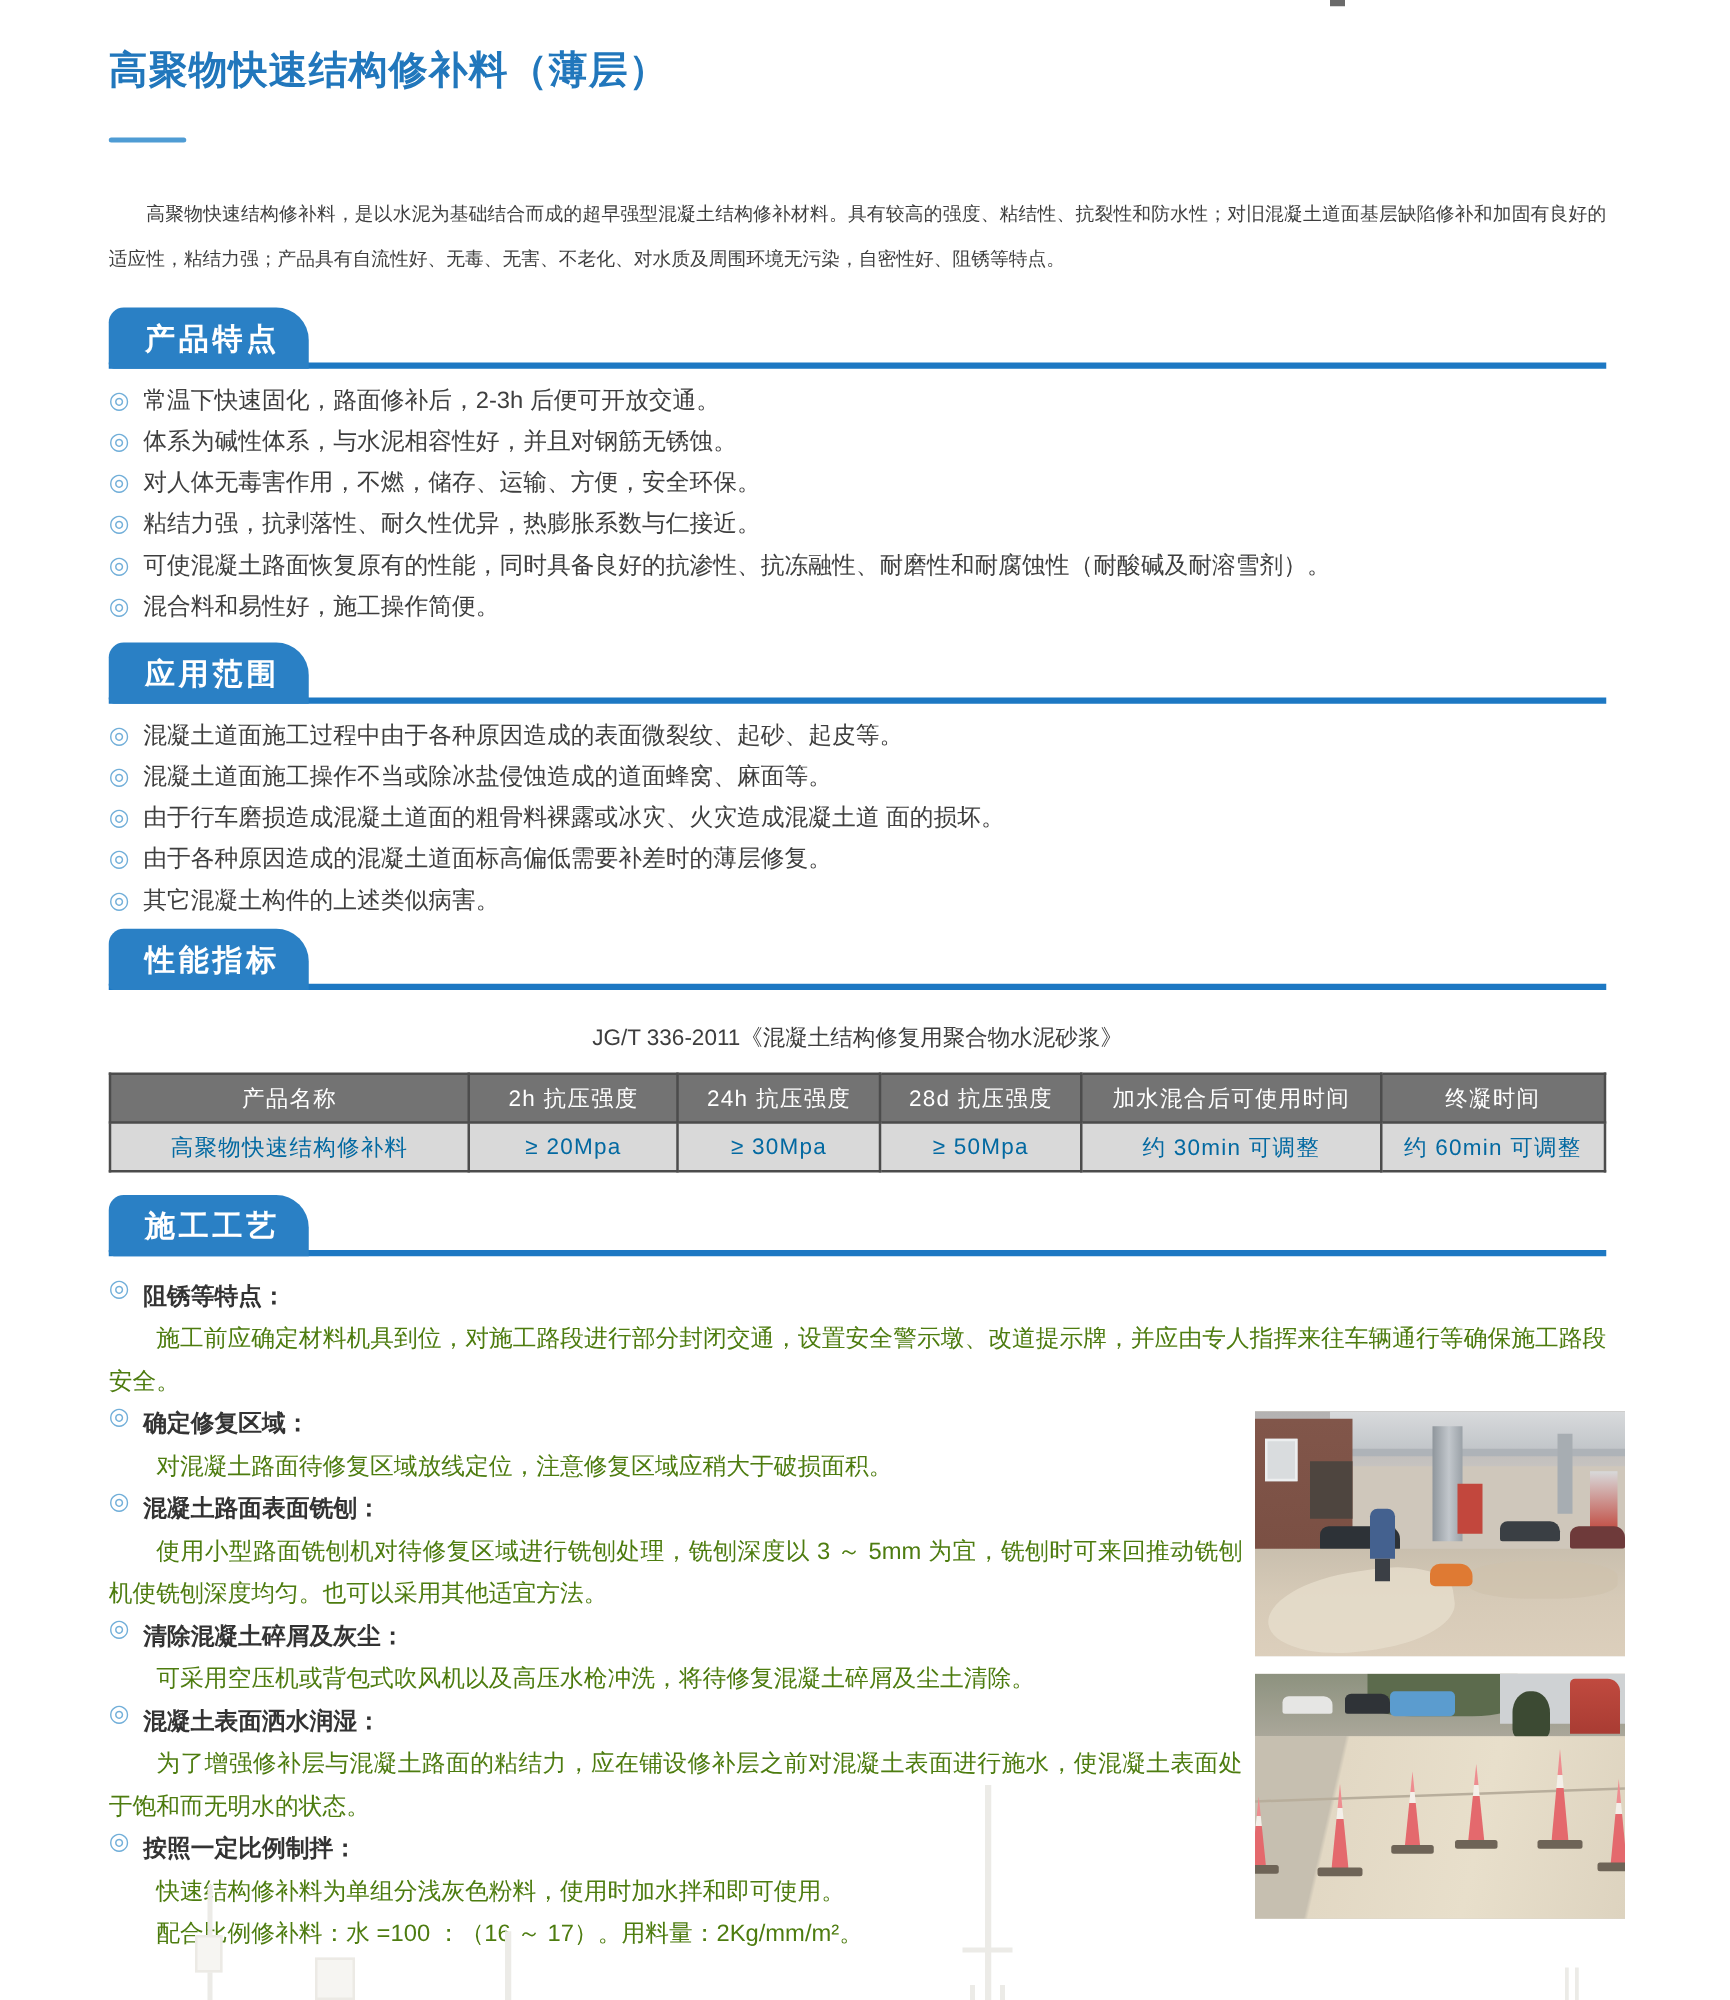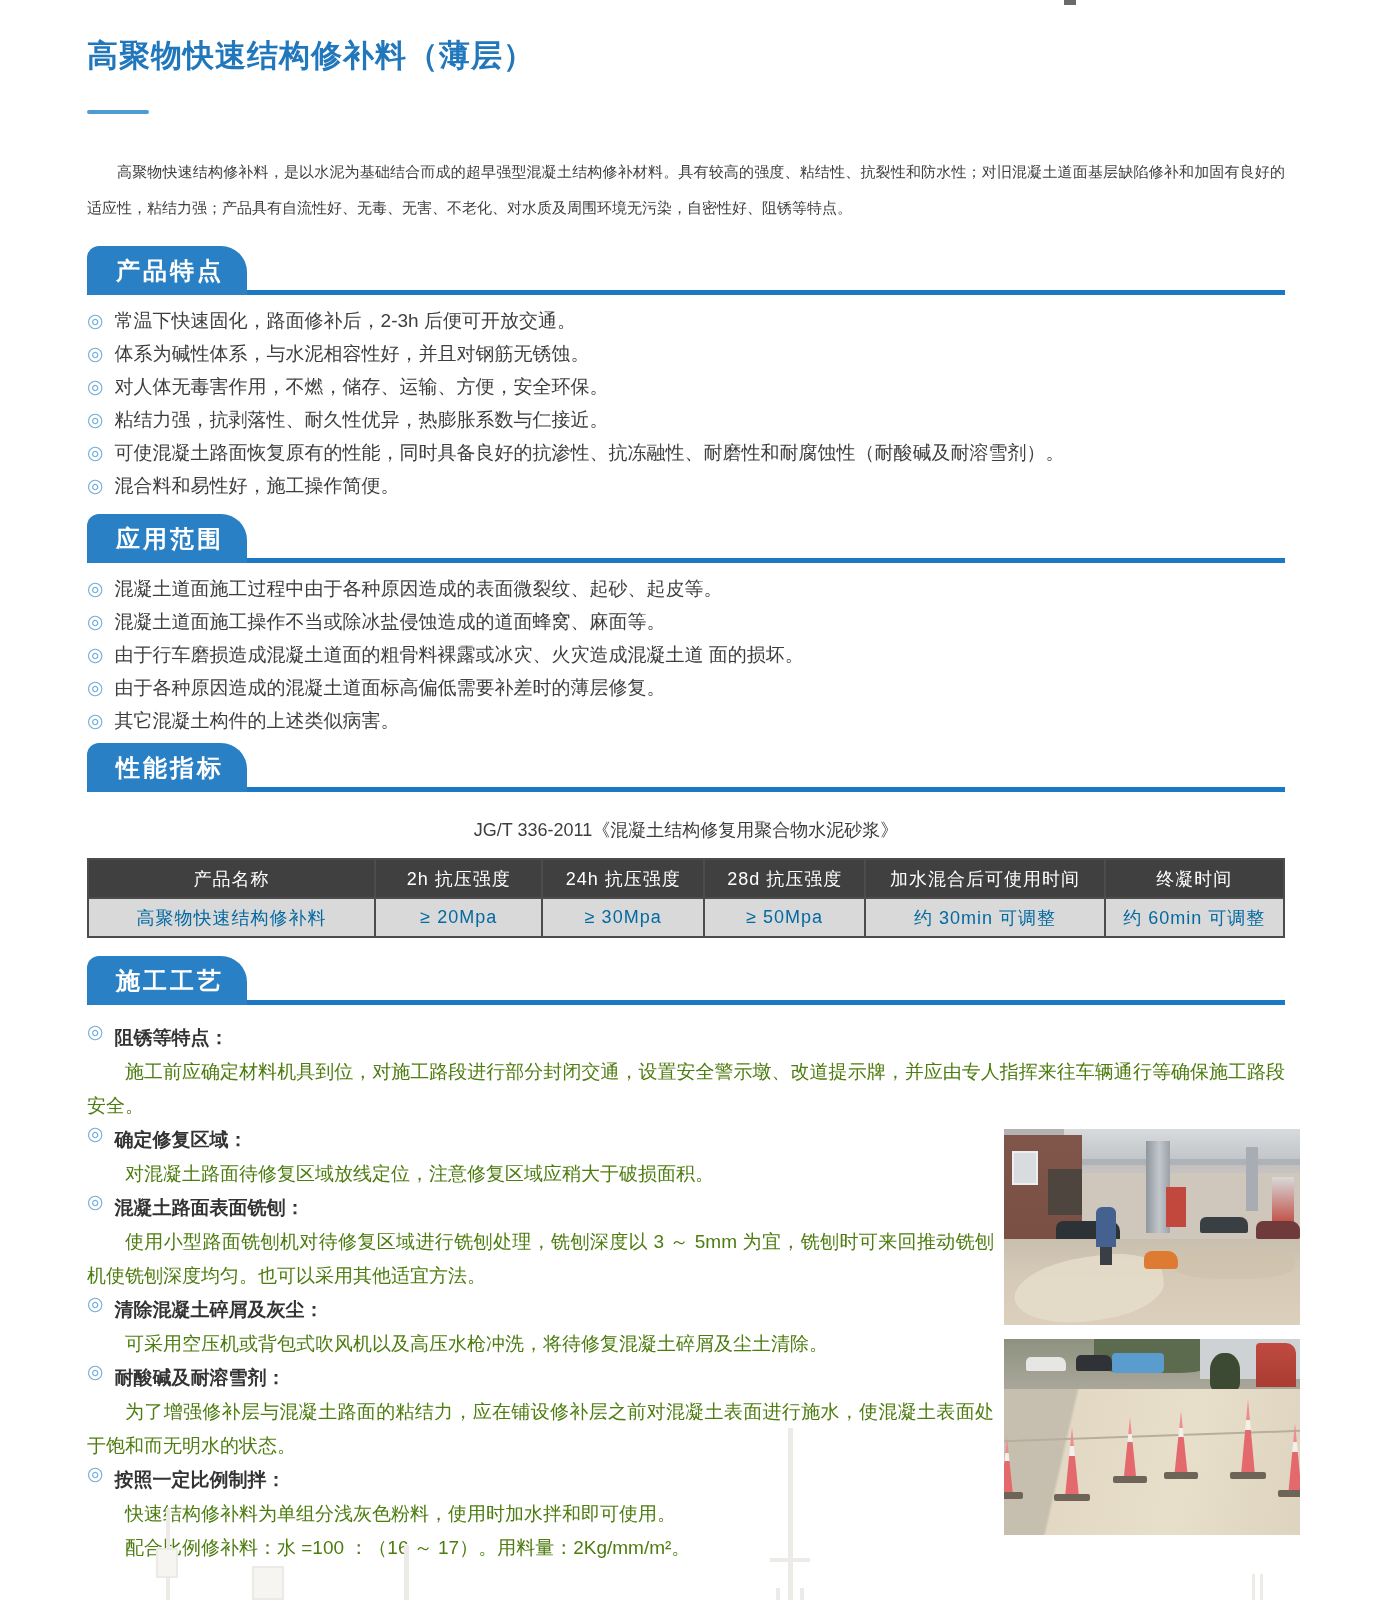--- a/index.html
+++ b/index.html
@@ -30,21 +30,21 @@
   .sec-proc { margin-top:18px; }
 
   
   ul.blist { list-style:none; margin-top:15px; }
   ul.blist li { display:flex; align-items:flex-start; font-size:19px; line-height:21px; margin-bottom:12px; color:#3e3e3e; }
   .bul { color:#72afd9; font-size:19px; line-height:21px; margin-right:11px; flex:0 0 auto; }
 
   
   .std-caption { margin-top:26px; text-align:center; font-size:18px; color:#3e3e3e; }
   table.spec { width:100%; margin-top:16px; border-collapse:collapse; font-size:18px; table-layout:fixed; }
-  table.spec th { background:#404040; color:#ffffff; font-weight:normal; border:2px solid #4c4c4c; height:39px; letter-spacing:1px; }
+  table.spec th { background:#737373; color:#ffffff; font-weight:normal; border:2px solid #4c4c4c; height:39px; letter-spacing:1px; }
   table.spec td { background:#d9d9d9; color:#0369a1; border:2px solid #4c4c4c; height:39px; text-align:center; letter-spacing:1px; }
   .cw1{width:24%;} .cw2{width:14%;} .cw3{width:13.5%;} .cw4{width:13.5%;} .cw5{width:20%;} .cw6{width:15%;}
 
   
   .process { margin-top:16px; font-size:19px; }
   .step-head { display:flex; align-items:flex-start; line-height:34px; }
   .step-head .lbl { font-weight:bold; color:#333; }
   .step-body { line-height:34px; text-indent:2em; text-align:justify; color:#4d7c0f; }
   .step-body.nojust { text-align:left; }
 
@@ -288,21 +288,21 @@
       <p class="step-body">使用小型路面铣刨机对待修复区域进行铣刨处理，铣刨深度以 3 ～ 5mm 为宜，铣刨时可来回推动铣刨机使铣刨深度均匀。也可以采用其他适宜方法。</p>
 
       <div class="step-head">
         <span class="bul">◎</span>
         <span class="lbl">清除混凝土碎屑及灰尘：</span>
       </div>
       <p class="step-body">可采用空压机或背包式吹风机以及高压水枪冲洗，将待修复混凝土碎屑及尘土清除。</p>
 
       <div class="step-head">
         <span class="bul">◎</span>
-        <span class="lbl">耐酸碱及耐溶雪剂：</span>
+        <span class="lbl">混凝土表面洒水润湿：</span>
       </div>
       <p class="step-body">为了增强修补层与混凝土路面的粘结力，应在铺设修补层之前对混凝土表面进行施水，使混凝土表面处于饱和而无明水的状态。</p>
 
       <div class="step-head">
         <span class="bul">◎</span>
         <span class="lbl">按照一定比例制拌：</span>
       </div>
       <p class="step-body nojust">快速结构修补料为单组分浅灰色粉料，使用时加水拌和即可使用。</p>
       <p class="step-body nojust">配合比例修补料：水 =100 ：（16 ～ 17）。用料量：2Kg/mm/m²。</p>
     </div>

